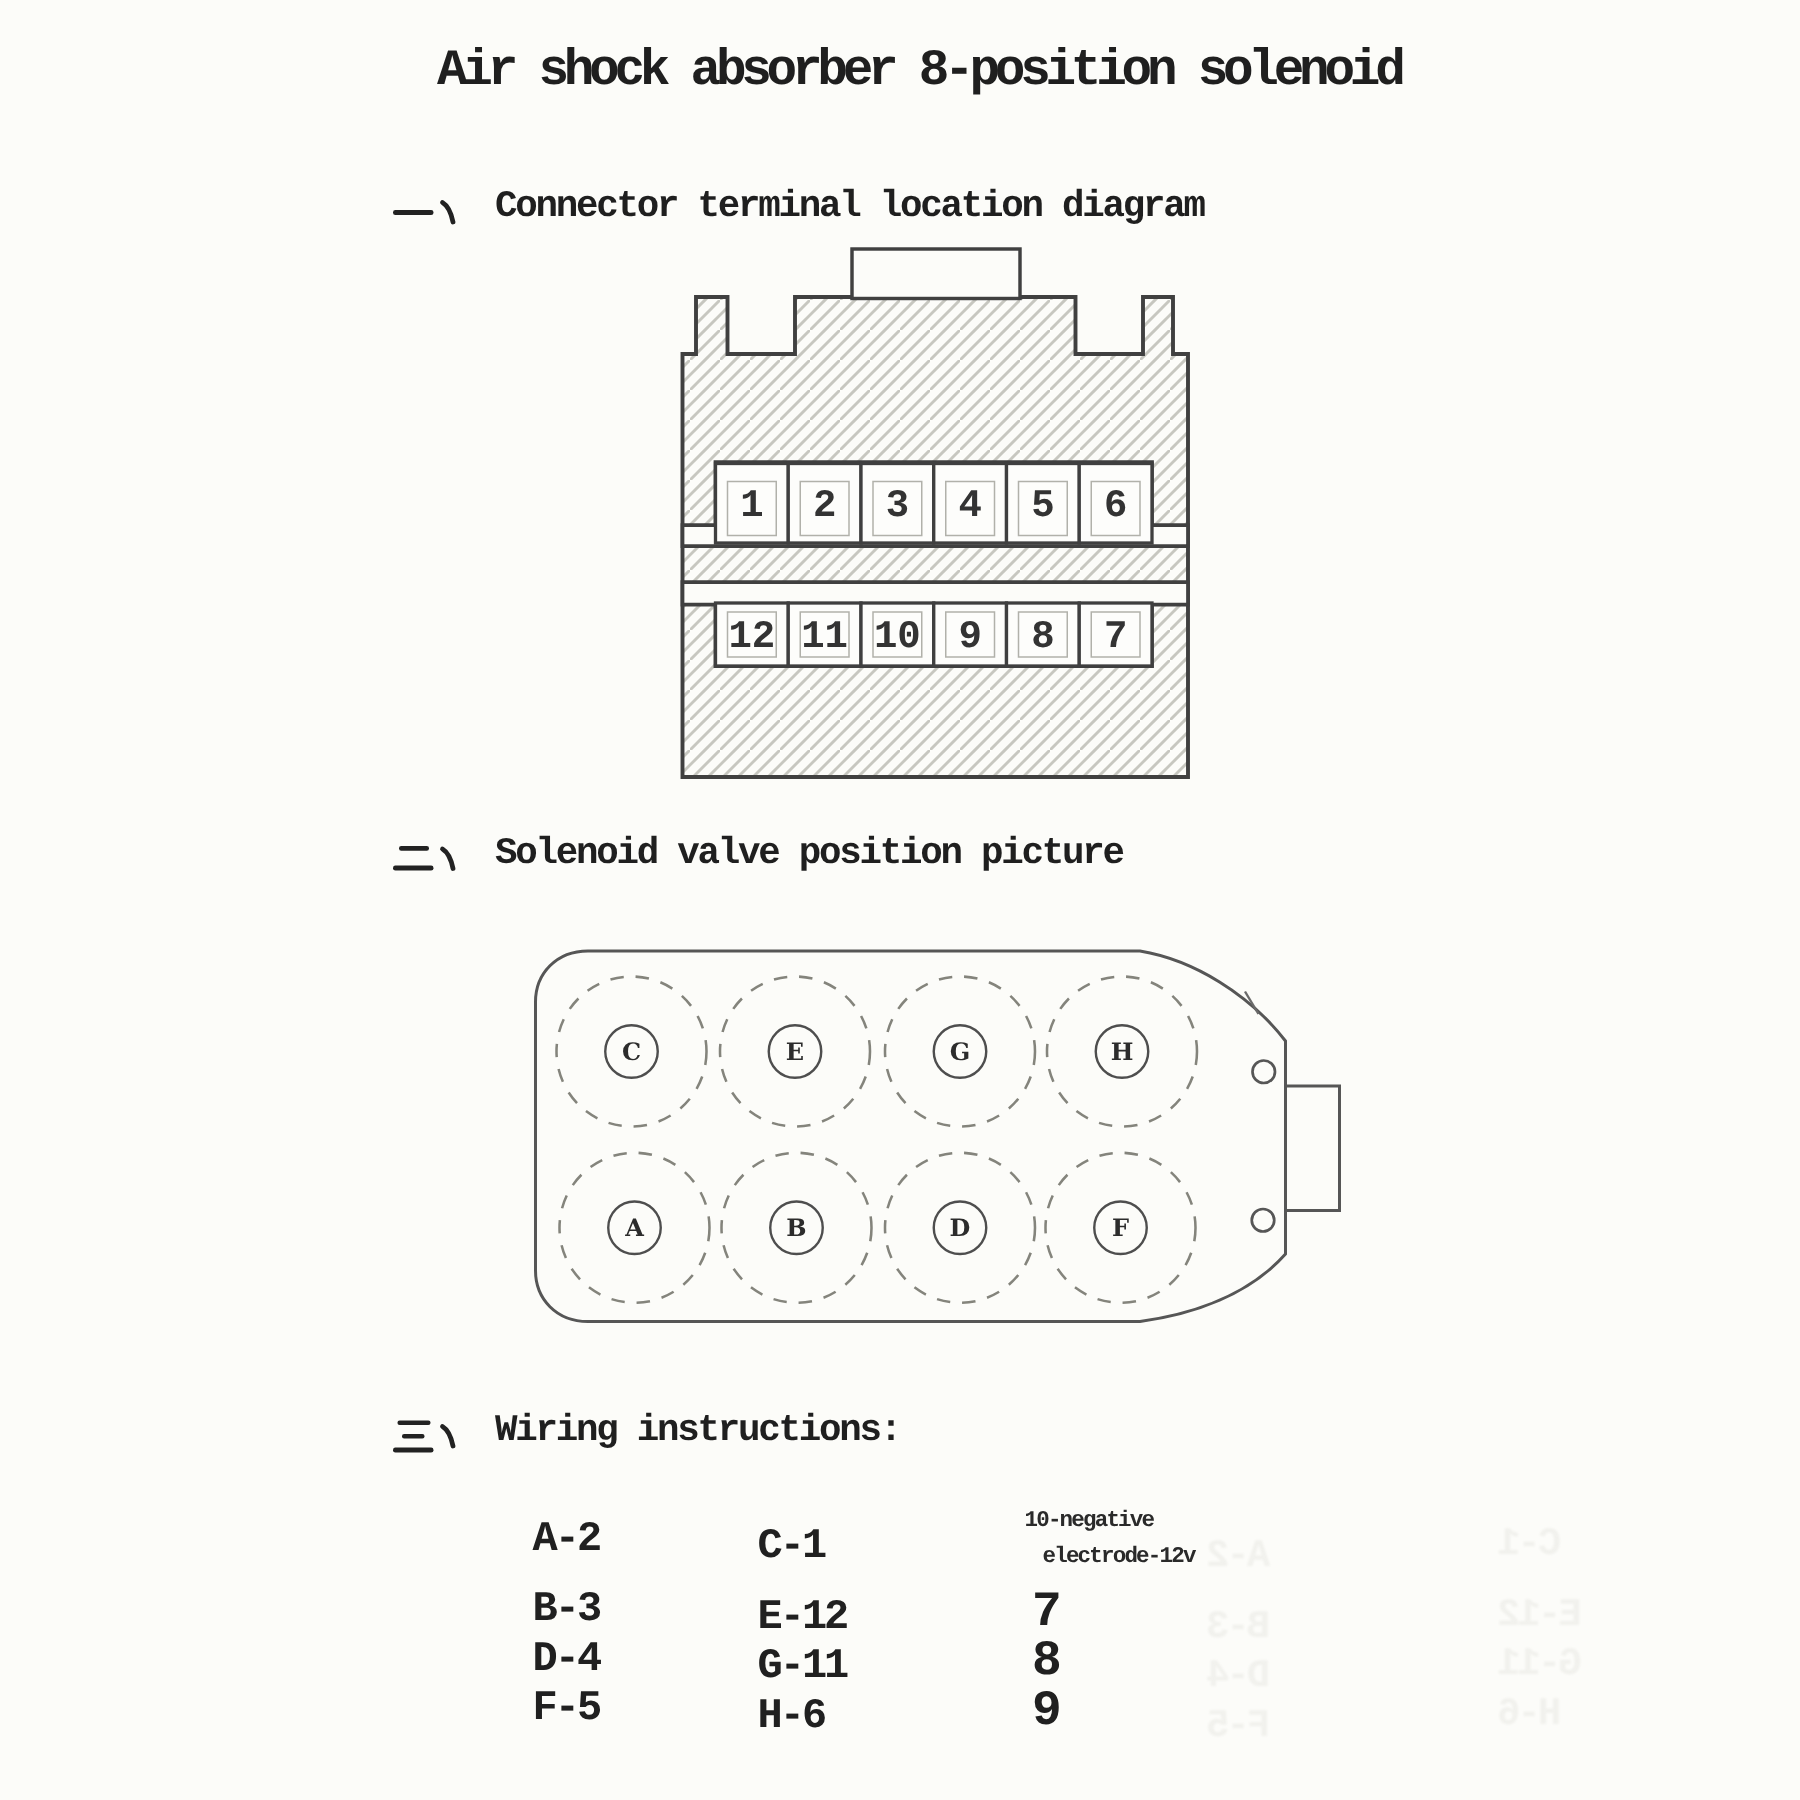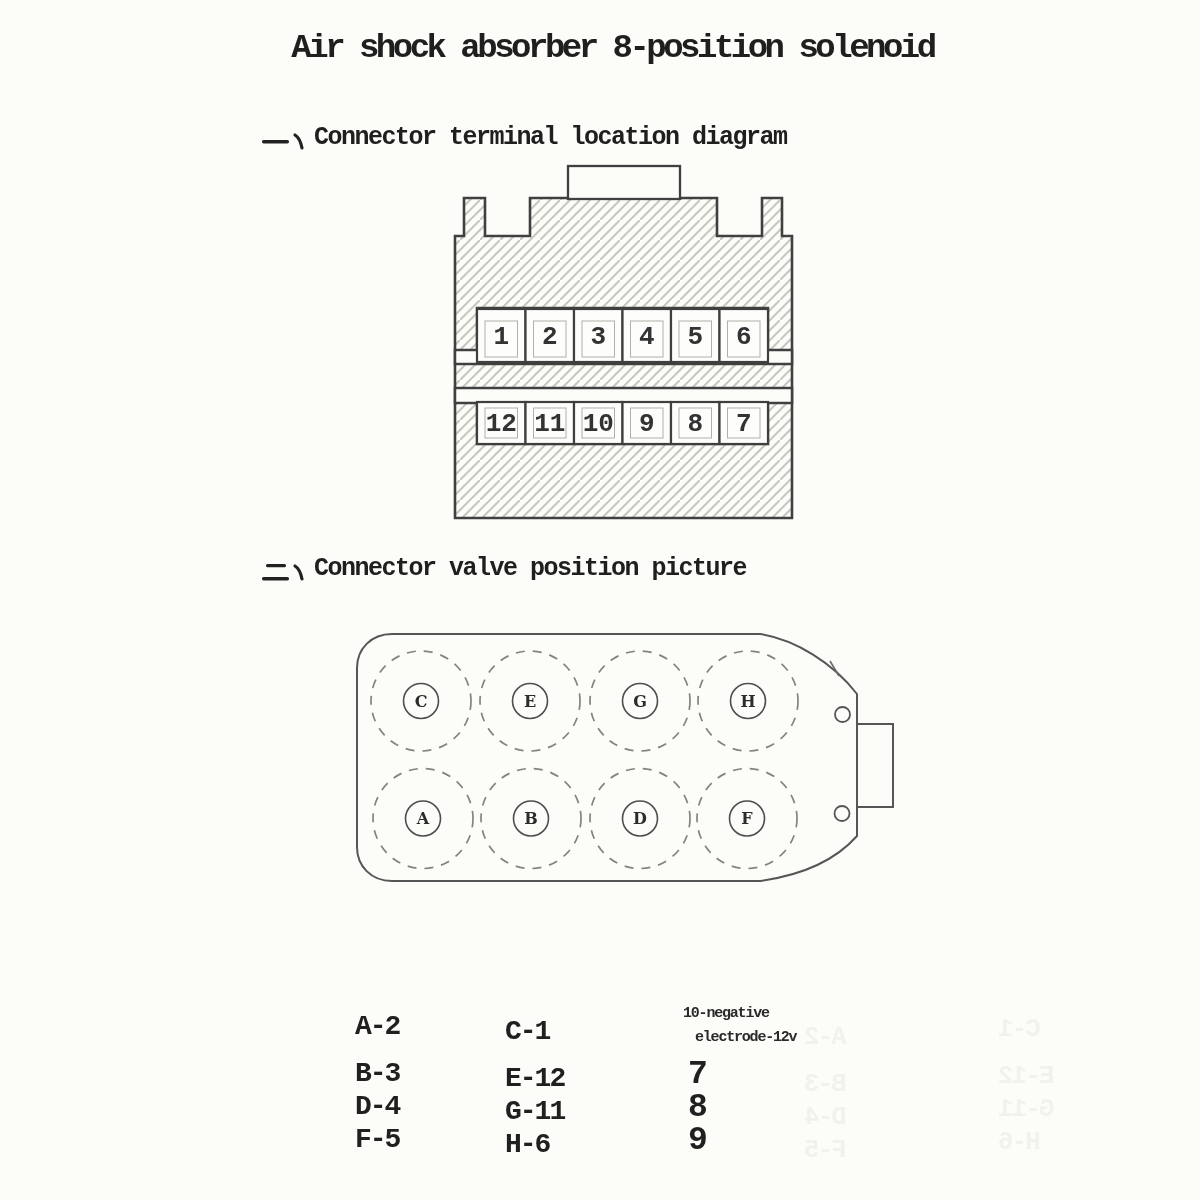--- a/index.html
+++ b/index.html
@@ -5,21 +5,21 @@
   html,body{margin:0;padding:0;background:#e8e8e6;}
   .page{
     position:relative;width:1200px;height:1200px;margin:0 auto;
     background:#fcfcf9;overflow:hidden;
     font-family:"Liberation Mono",monospace;color:#262626;
   }
   
   .title{position:absolute;left:0;top:26px;width:1200px;padding-left:25px;box-sizing:border-box;
     text-align:center;font-weight:bold;font-size:34px;letter-spacing:-3.5px;line-height:45px;color:#1f1f1f;}
   
-  .sec{position:absolute;display:flex;gap:6px;align-items:flex-start;}
+  .sec{position:absolute;display:flex;gap:22px;align-items:flex-start;}
   .sec .label{font-size:25px;letter-spacing:-1.5px;font-weight:bold;line-height:32px;color:#1f1f1f;white-space:pre;}
   .marker{width:46px;height:26px;margin-top:7px;flex:0 0 46px;}
   .marker rect{fill:#222;}
   .marker .tick{fill:none;stroke:#222;stroke-width:3.2;stroke-linecap:round;}
   #sec1{left:262px;top:122px;}
   #sec2{left:262px;top:553px;}
   #sec3{left:262px;top:938px;}
   
   .diagram{position:absolute;}
   #connector-svg{left:440px;top:155px;}
@@ -145,21 +145,21 @@
         </g>
       </g>
   </svg>
 
   <div class="sec" id="sec2">
     <svg class="marker" viewBox="0 0 46 26">
       <rect x="4" y="4" width="20" height="3.2" rx="1.5"></rect>
       <rect x="0" y="17" width="27" height="3.4" rx="1.6"></rect>
       <path class="tick" d="M33,6 q5,3 7,13"></path>
     </svg>
-    <span class="label">Connector valve position picture</span>
+    <span class="label">Solenoid valve position picture</span>
   </div>
 
   <svg id="valve-svg" class="diagram" width="560" height="280" viewBox="345 620 560 280">
     <rect class="valveTab" x="856" y="724" width="37" height="83"></rect>
     <path class="valveBody" d="M392,634 H760 C796,640 833,663 857,694 V836 C833,863 796,876 760,881 H392
          C371,881 357,866 357,847 V668 C357,649 371,634 392,634 Z"></path>
     <line class="tickmark" x1="830" y1="661" x2="839" y2="676"></line>
     <circle class="hole" cx="842.5" cy="714.5" r="7.5"></circle>
     <circle class="hole" cx="842" cy="813.5" r="7.5"></circle>
     <g id="solenoids">
@@ -199,20 +199,29 @@
           <text x="640" y="824" class="valveLetter">D</text>
         </g>
         <g>
           <circle cx="747" cy="818.5" r="50" class="dashC"></circle>
           <circle cx="747" cy="818.5" r="17.5" class="solC"></circle>
           <text x="747" y="824" class="valveLetter">F</text>
         </g>
       </g>
   </svg>
 
+  <div class="sec" id="sec3">
+    <svg class="marker" viewBox="0 0 46 26">
+      <rect x="3" y="2" width="22" height="3" rx="1.4"></rect>
+      <rect x="6" y="11" width="15" height="3" rx="1.4"></rect>
+      <rect x="0" y="20" width="27" height="3.4" rx="1.6"></rect>
+      <path class="tick" d="M33,6 q5,3 7,13"></path>
+    </svg>
+    <span class="label">Wiring instructions:</span>
+  </div>
 
   <div class="wiring">
     <div class="wcol" id="wcol1">
         <span class="wpair" style="top: 5px;">A-2</span>
         <span class="wpair" style="top: 52px;">B-3</span>
         <span class="wpair" style="top: 85px;">D-4</span>
         <span class="wpair" style="top: 118px;">F-5</span>
       </div>
     <div class="wcol" id="wcol2">
         <span class="wpair" style="top: 10px;">C-1</span>

